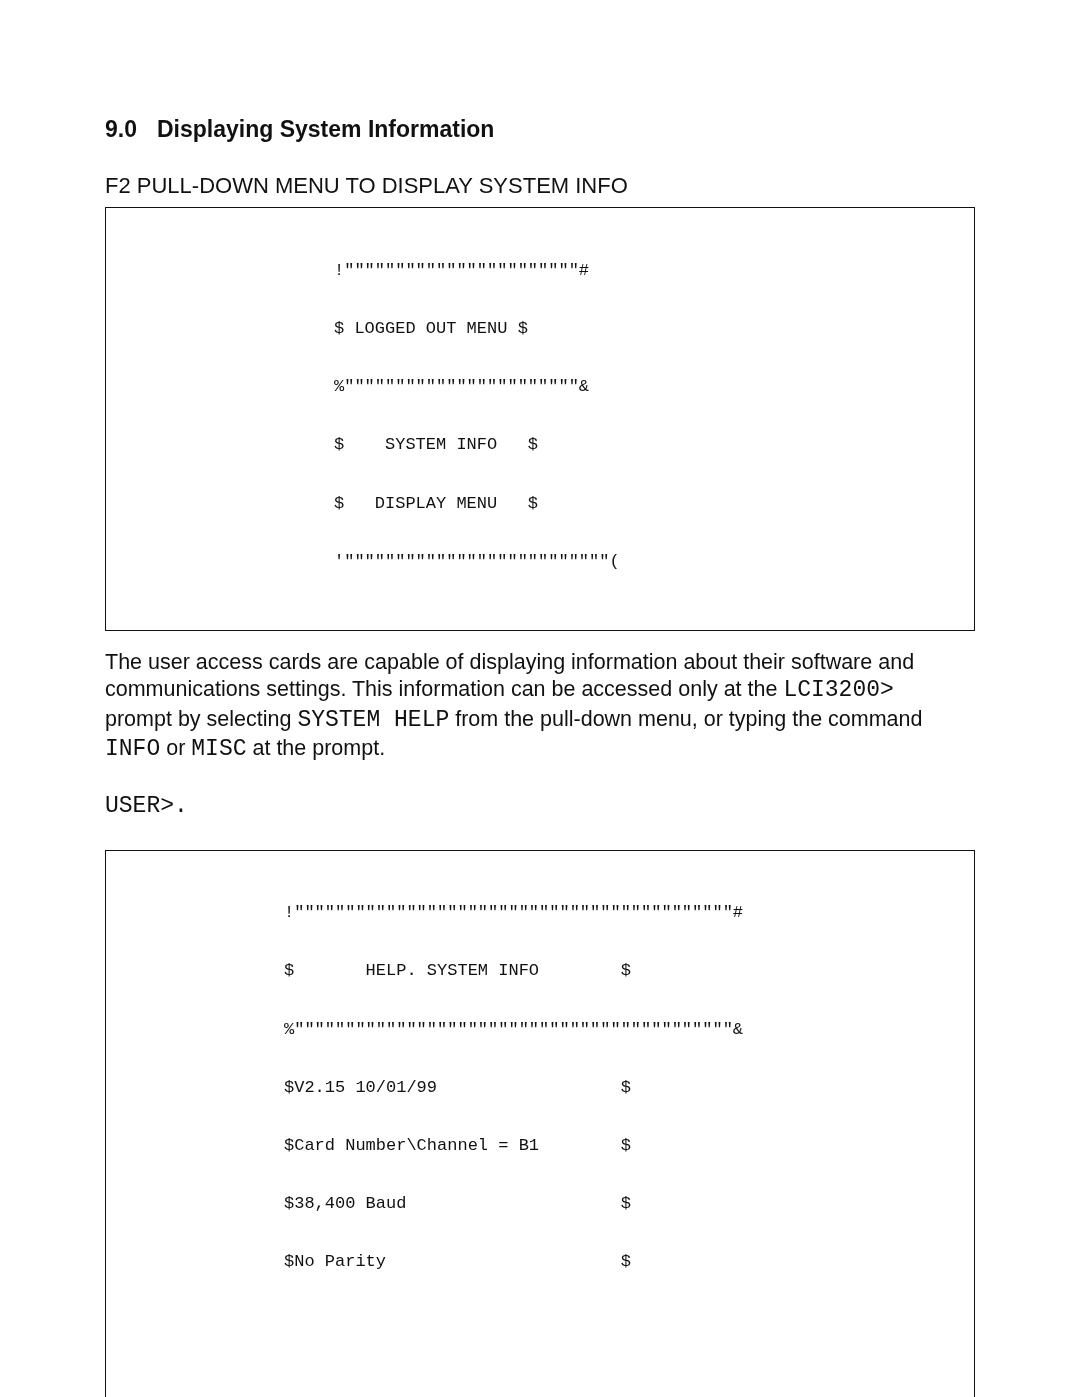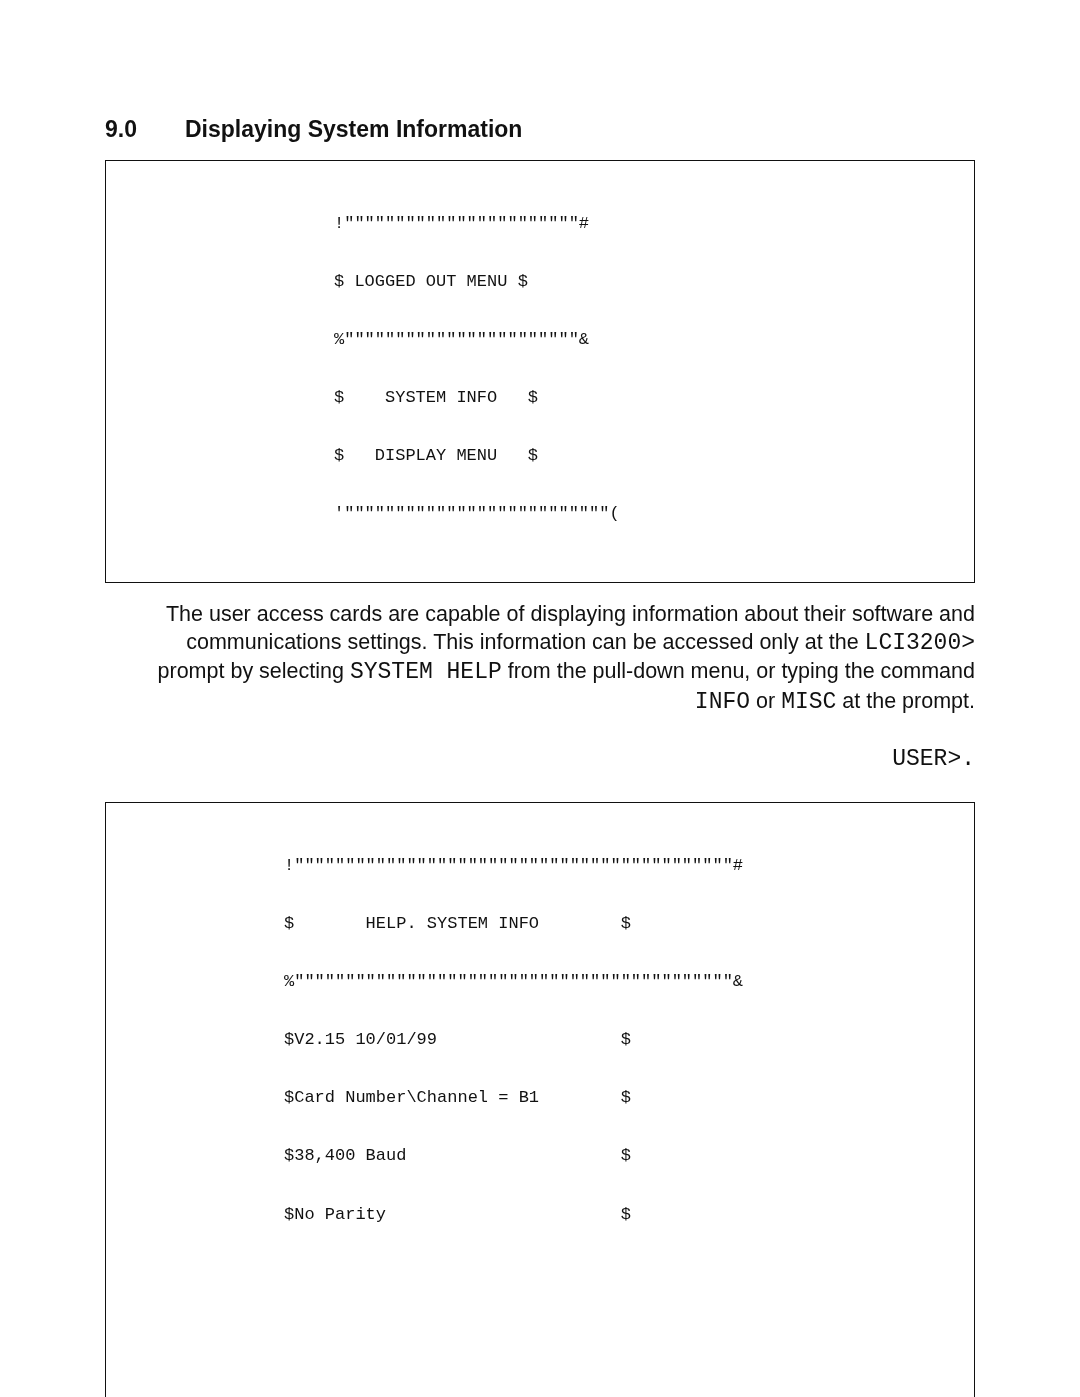--- a/index.html
+++ b/index.html
@@ -3,43 +3,44 @@
 <meta charset="utf-8">
 <style>
   :root { --ink:#111; --paper:#fff; }
   html, body { margin:0; padding:0; }
   body {
     width:1080px; min-height:1397px; background:var(--paper); color:var(--ink);
     font-family: Arial, Helvetica, "Liberation Sans", sans-serif;
     font-size:22px; line-height:1.25;
   }
   .page { padding:115px 105px 0 105px; box-sizing:border-box; width:1080px; position:relative; min-height:1397px; }
-  .section-head { display:flex; gap:28px; font-weight:700; font-size:23px; margin-bottom:16px; }
+  .section-head { display:flex; font-weight:700; font-size:23px; margin-bottom:16px; }
   .section-head .num { width:52px; flex:0 0 auto; }
   .subhead { font-size:22px; margin:28px 0 8px 0; }
   .term {
     border:1px solid var(--ink); padding:14px 18px 20px 18px; margin-top:6px;
     font-family: "Lucida Console","Courier New",Courier,monospace;
     font-size:17px; line-height:1.14; white-space:pre; letter-spacing:0;
   }
   .term .inner { display:block; margin-left:210px; }
   .term .inner2 { display:block; margin-left:160px; }
-  .para { margin-top:18px; font-size:21.5px; line-height:1.28;text-align:right; }
+  .para { margin-top:18px; font-size:21.5px; line-height:1.28; }
   .mono { font-family: "Lucida Console","Courier New",Courier,monospace; font-size:23px; }
 </style>
 </head>
 <body>
 
 <div class="page">
 
   <div class="section-head">
     <span class="num">9.0</span>
     <span>Displaying System Information</span>
   </div>
 
+  <div class="subhead">F2 PULL-DOWN MENU TO DISPLAY SYSTEM INFO</div>
 
   <div class="term centered">
     <span class="inner">!"""""""""""""""""""""""#</span>
     <span class="inner">$ LOGGED OUT MENU $</span>
     <span class="inner">%"""""""""""""""""""""""&amp;</span>
     <span class="inner">$    SYSTEM INFO   $</span>
     <span class="inner">$   DISPLAY MENU   $</span>
     <span class="inner">'""""""""""""""""""""""""""(</span>
   </div>
 

